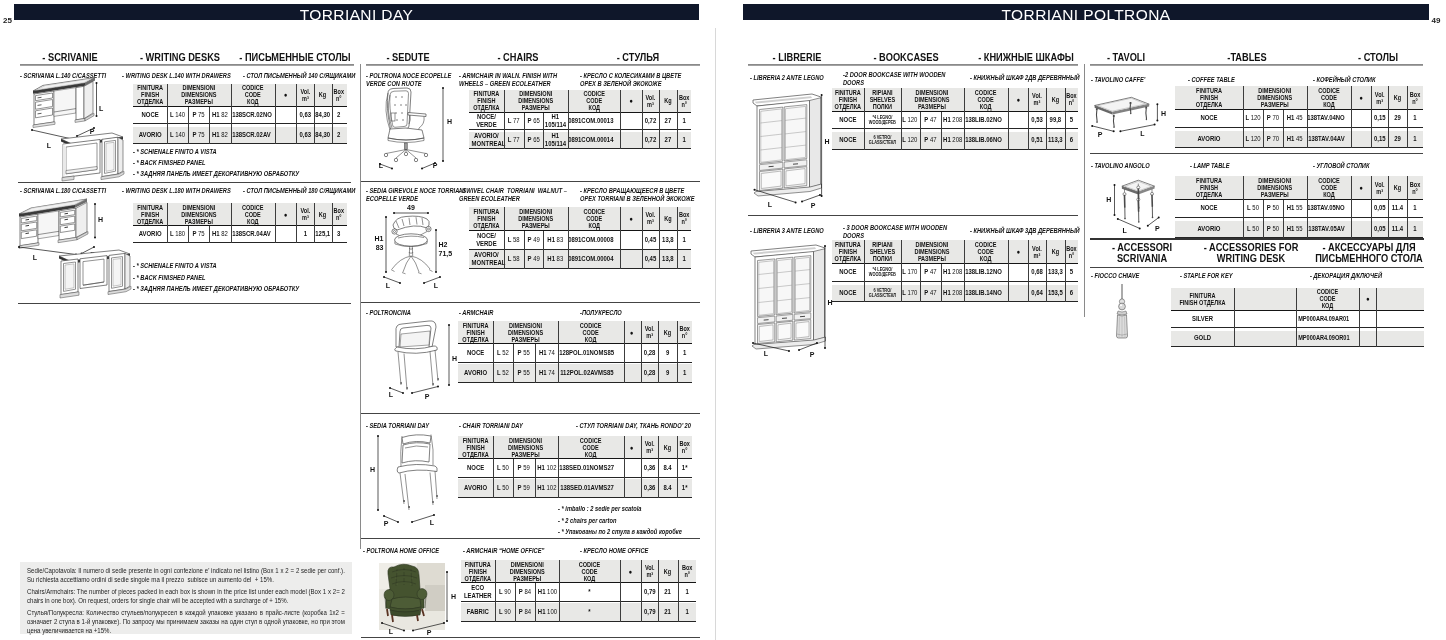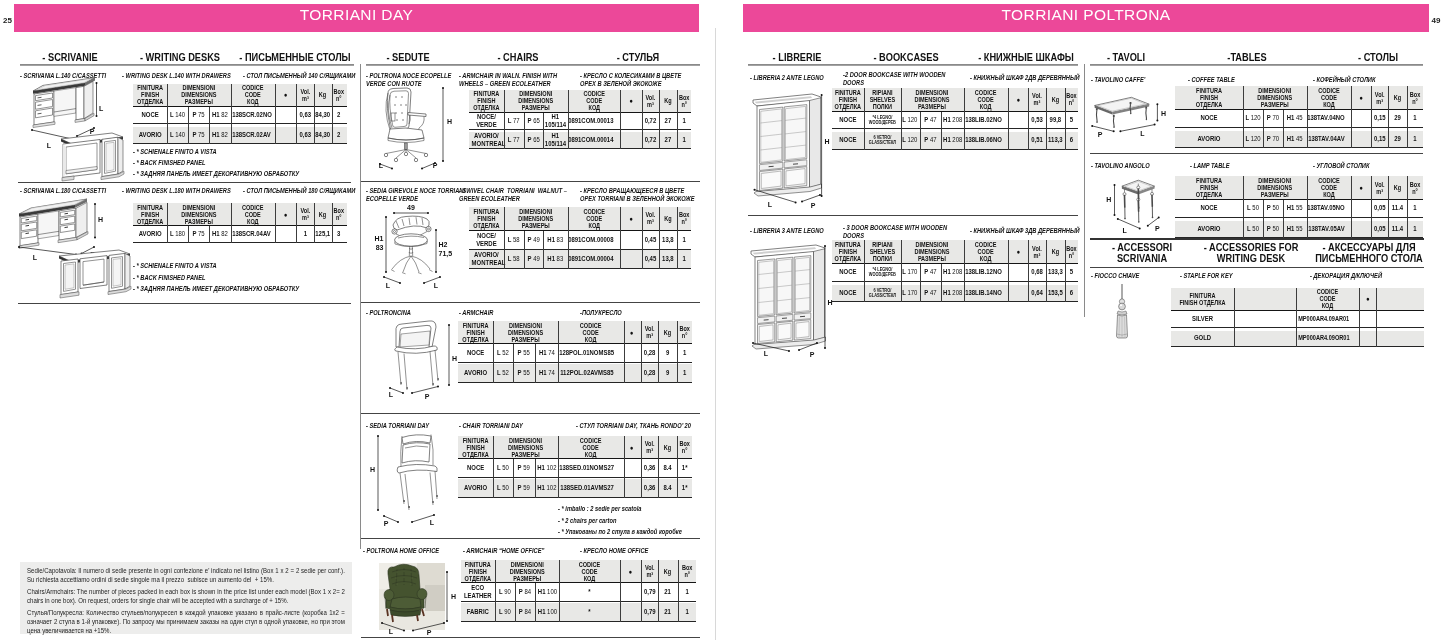--- a/index.html
+++ b/index.html
@@ -1,19 +1,19 @@
 <!DOCTYPE html>
 <html><head><meta charset="utf-8">
 <style>
 html,body{margin:0;padding:0;background:#fff}
 #pg{position:relative;width:1446px;height:640px;overflow:hidden;
   font-family:"Liberation Sans",sans-serif;color:#111}
 #pg>div{position:absolute}
 #pg div{box-sizing:border-box}
-.bar{height:28px;background:#ec4899;color:#fff;text-align:center;
+.bar{height:16px;background:#0f172a;color:#fff;text-align:center;
   font-size:15.5px;line-height:22px;font-weight:400;letter-spacing:.4px}
 .pgno{font-size:8px;font-weight:bold;color:#222}
 .chead{font-size:11px;font-weight:bold;white-space:nowrap;
   transform:translateX(-50%) scaleX(.84);transform-origin:center}
 .rule{height:2.2px;background:#a2a2a2;border-top:1px solid #8a8a8a}
 .div1{height:1px;background:#444}
 .lbl{font-size:6.8px;font-weight:bold;font-style:italic;white-space:nowrap;line-height:8.2px}
 .lbl>span{display:inline-block;transform:scaleX(.84);transform-origin:0 0}
 .tb{font-weight:bold;text-align:center}
 .tb .hd{position:relative;display:flex;background:#e8e8e6;border-bottom:1.2px solid #151515}

